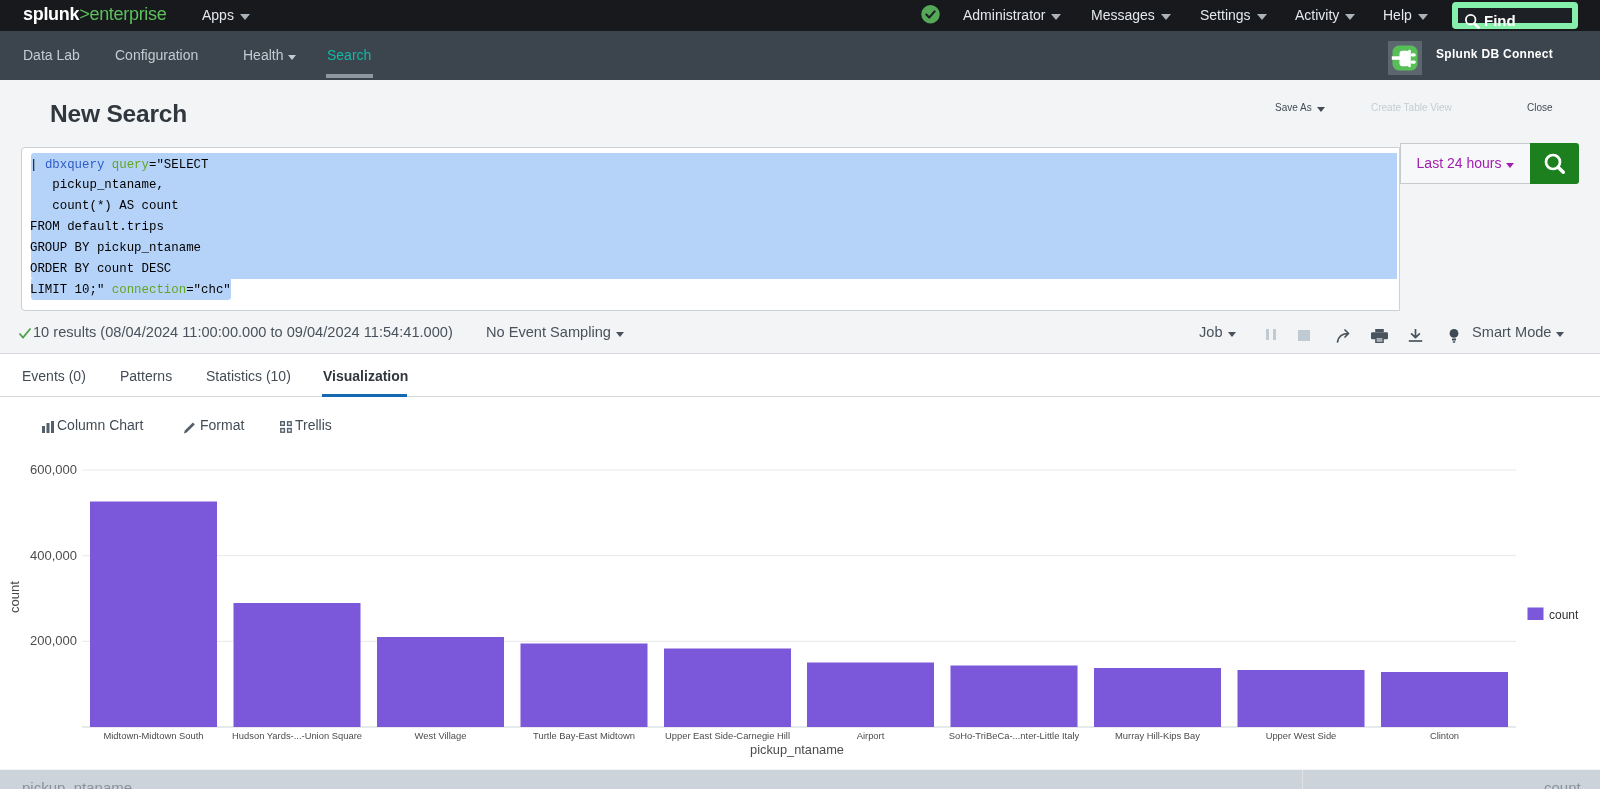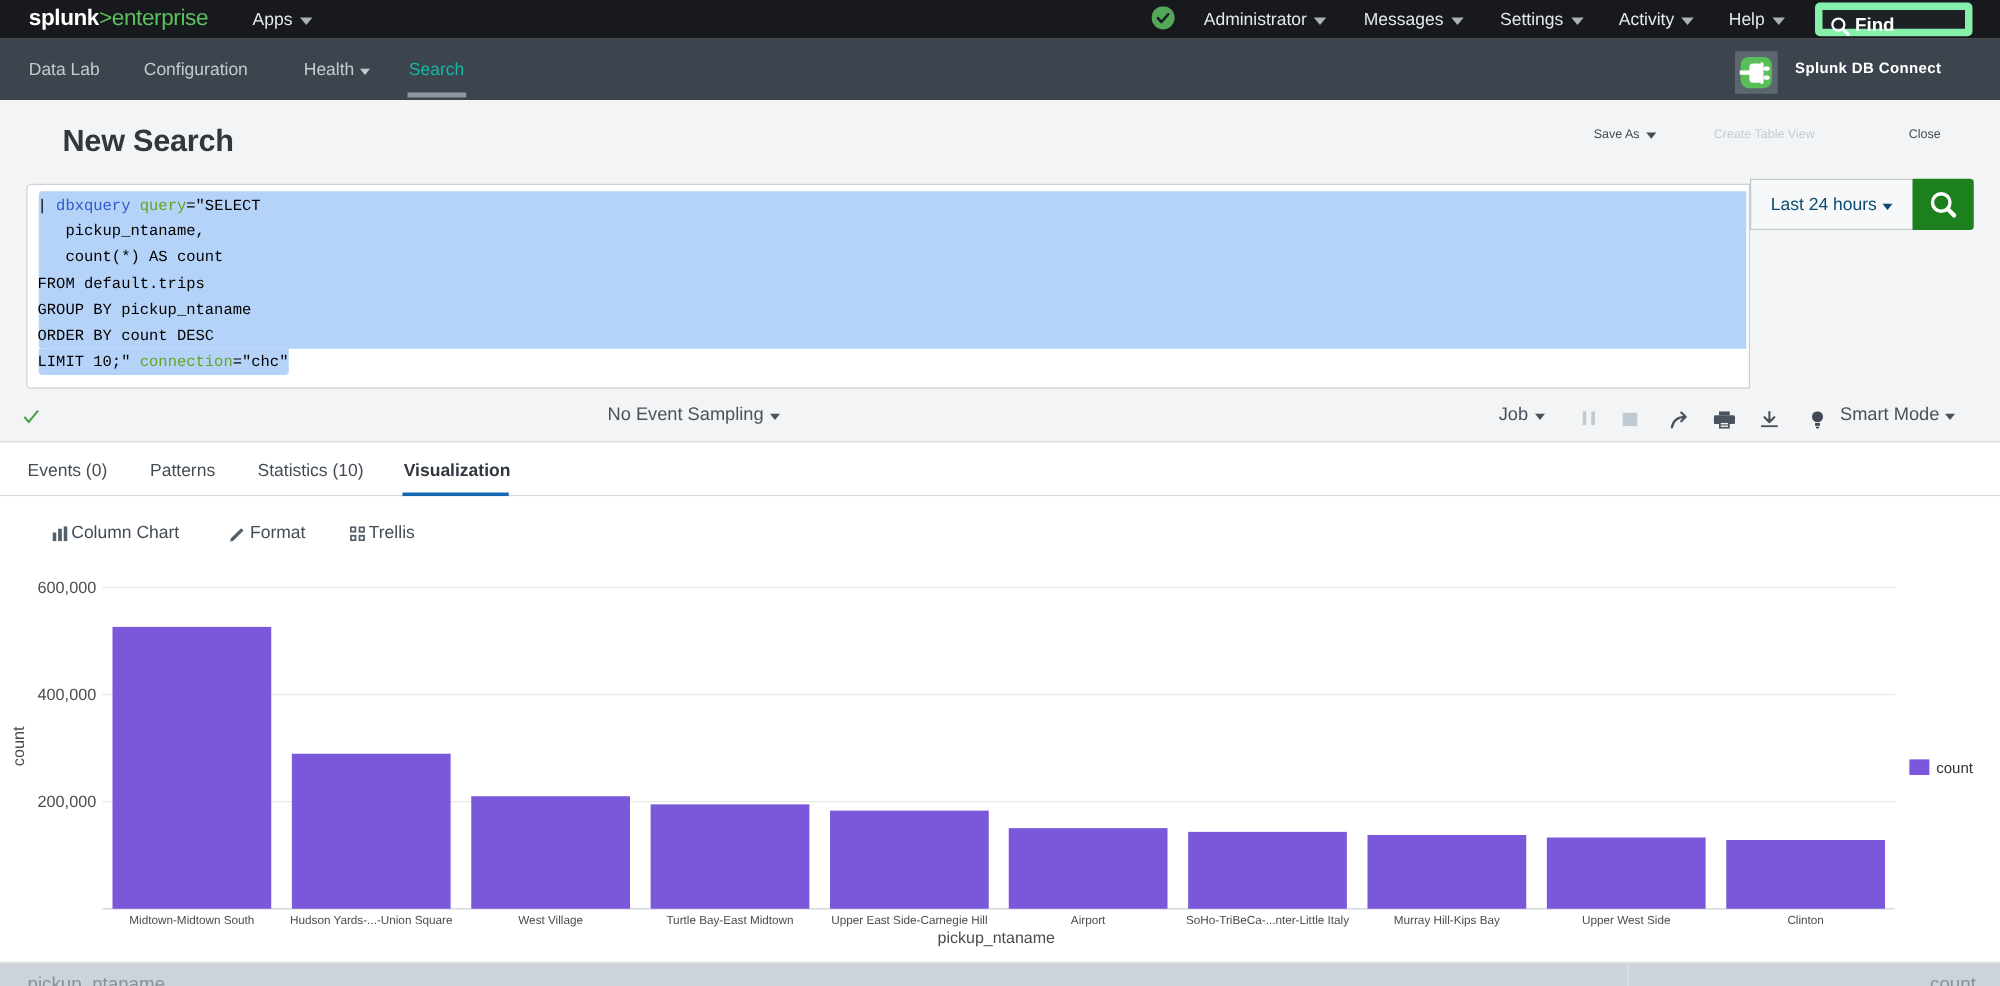--- a/index.html
+++ b/index.html
@@ -28,21 +28,21 @@
 
 #newsearch { left:22px; top:100px; font-size:24.5px; font-weight:bold; color:#31373e; letter-spacing:-0.2px;margin-left:28px;}
 .hdrlink { top:102px; font-size:10px; color:#434c55;text-align:right; }
 
 
 #searchbox { left:21px; top:147px; width:1379px; height:164px; background:#fff; border:1px solid #ccd1d5; border-radius:4px 0 0 4px; }
 #qtext { left:8px; top:6.5px; font-family:"Liberation Mono", monospace; font-size:12.4px; line-height:20.9px; white-space:pre; color:#000; }
 .sel1 { position:absolute; left:8.5px; top:5px; width:1366.5px; height:126px; background:#b5d3f8; border-radius:3px 0 0 3px; }
 .sel2 { position:absolute; left:8.5px; top:131px; width:200px; height:21px; background:#b5d3f8; border-radius:0 0 3px 3px; }
 .kb { color:#2d5cc8; } .kg { color:#64a524; }
-#timebtn { left:1400px; top:143px; width:130px; height:41px; background:#f6f8f9; border:1px solid #c5cacd; border-right:none; font-size:14px; color:#0c4a6e; line-height:39px; text-align:center; }
+#timebtn { left:1400px; top:143px; width:130px; height:41px; background:#f6f8f9; border:1px solid #c5cacd; border-right:none; font-size:14px; color:#a21caf; line-height:39px; text-align:center; }
 #gobtn { left:1530px; top:143px; width:49px; height:41px; background:#1c801f; border-radius:0 3px 3px 0; }
 
 
 #resultsbar { left:0; top:311px; width:1600px; height:43px; border-bottom:1px solid #d5d9dd; font-size:14.6px; color:#49525c; }
 #resultsbar .rtxt { top:13px; }
 
 
 #tabsrow { left:0; top:354px; width:1600px; height:43px; background:#fff; border-bottom:1px solid #d5d9dd; font-size:14px; color:#434c55; }
 .tab { top:14px; }
 #tab-viz { font-weight:bold; color:#31373e; }
@@ -125,20 +125,21 @@
     <svg class="abs" style="left:13px;top:9px;" width="24" height="24" viewBox="0 0 24 24">
         <circle cx="10" cy="10" r="7" stroke="#fff" stroke-width="2.7" fill="none"></circle>
         <line x1="15.2" y1="15.2" x2="20.3" y2="20.3" stroke="#fff" stroke-width="3.4" stroke-linecap="round"></line>
       </svg>
   </div>
 
   <div class="abs" id="resultsbar">
     <svg class="abs" style="left:18px;top:16px;" width="14" height="13" viewBox="0 0 14 13">
         <path d="M1.5 6.5 L5 10.5 L12.5 1.5" stroke="#4aa24a" stroke-width="1.8" fill="none"></path>
       </svg>
+    <div class="abs rtxt" style="left:33px;">10 results (08/04/2024 11:00:00.000 to 09/04/2024 11:54:41.000)</div>
     <div class="abs rtxt" style="left:486px;">No Event Sampling<span class="caret"></span></div>
     <div class="abs rtxt" style="left:1199px;">Job<span class="caret"></span></div>
     <svg class="abs" style="left:1266px;top:18px;" width="10" height="11" viewBox="0 0 10 11">
         <rect x="0" y="0" width="3" height="11" fill="#c0cad2"></rect>
         <rect x="7" y="0" width="3" height="11" fill="#c0cad2"></rect>
       </svg>
     <svg class="abs" style="left:1298px;top:19px;" width="12" height="11" viewBox="0 0 12 11">
         <rect width="12" height="11" fill="#c0cad2"></rect>
       </svg>
     <svg class="abs" style="left:1336px;top:18px;" width="17" height="14" viewBox="0 0 17 14">

